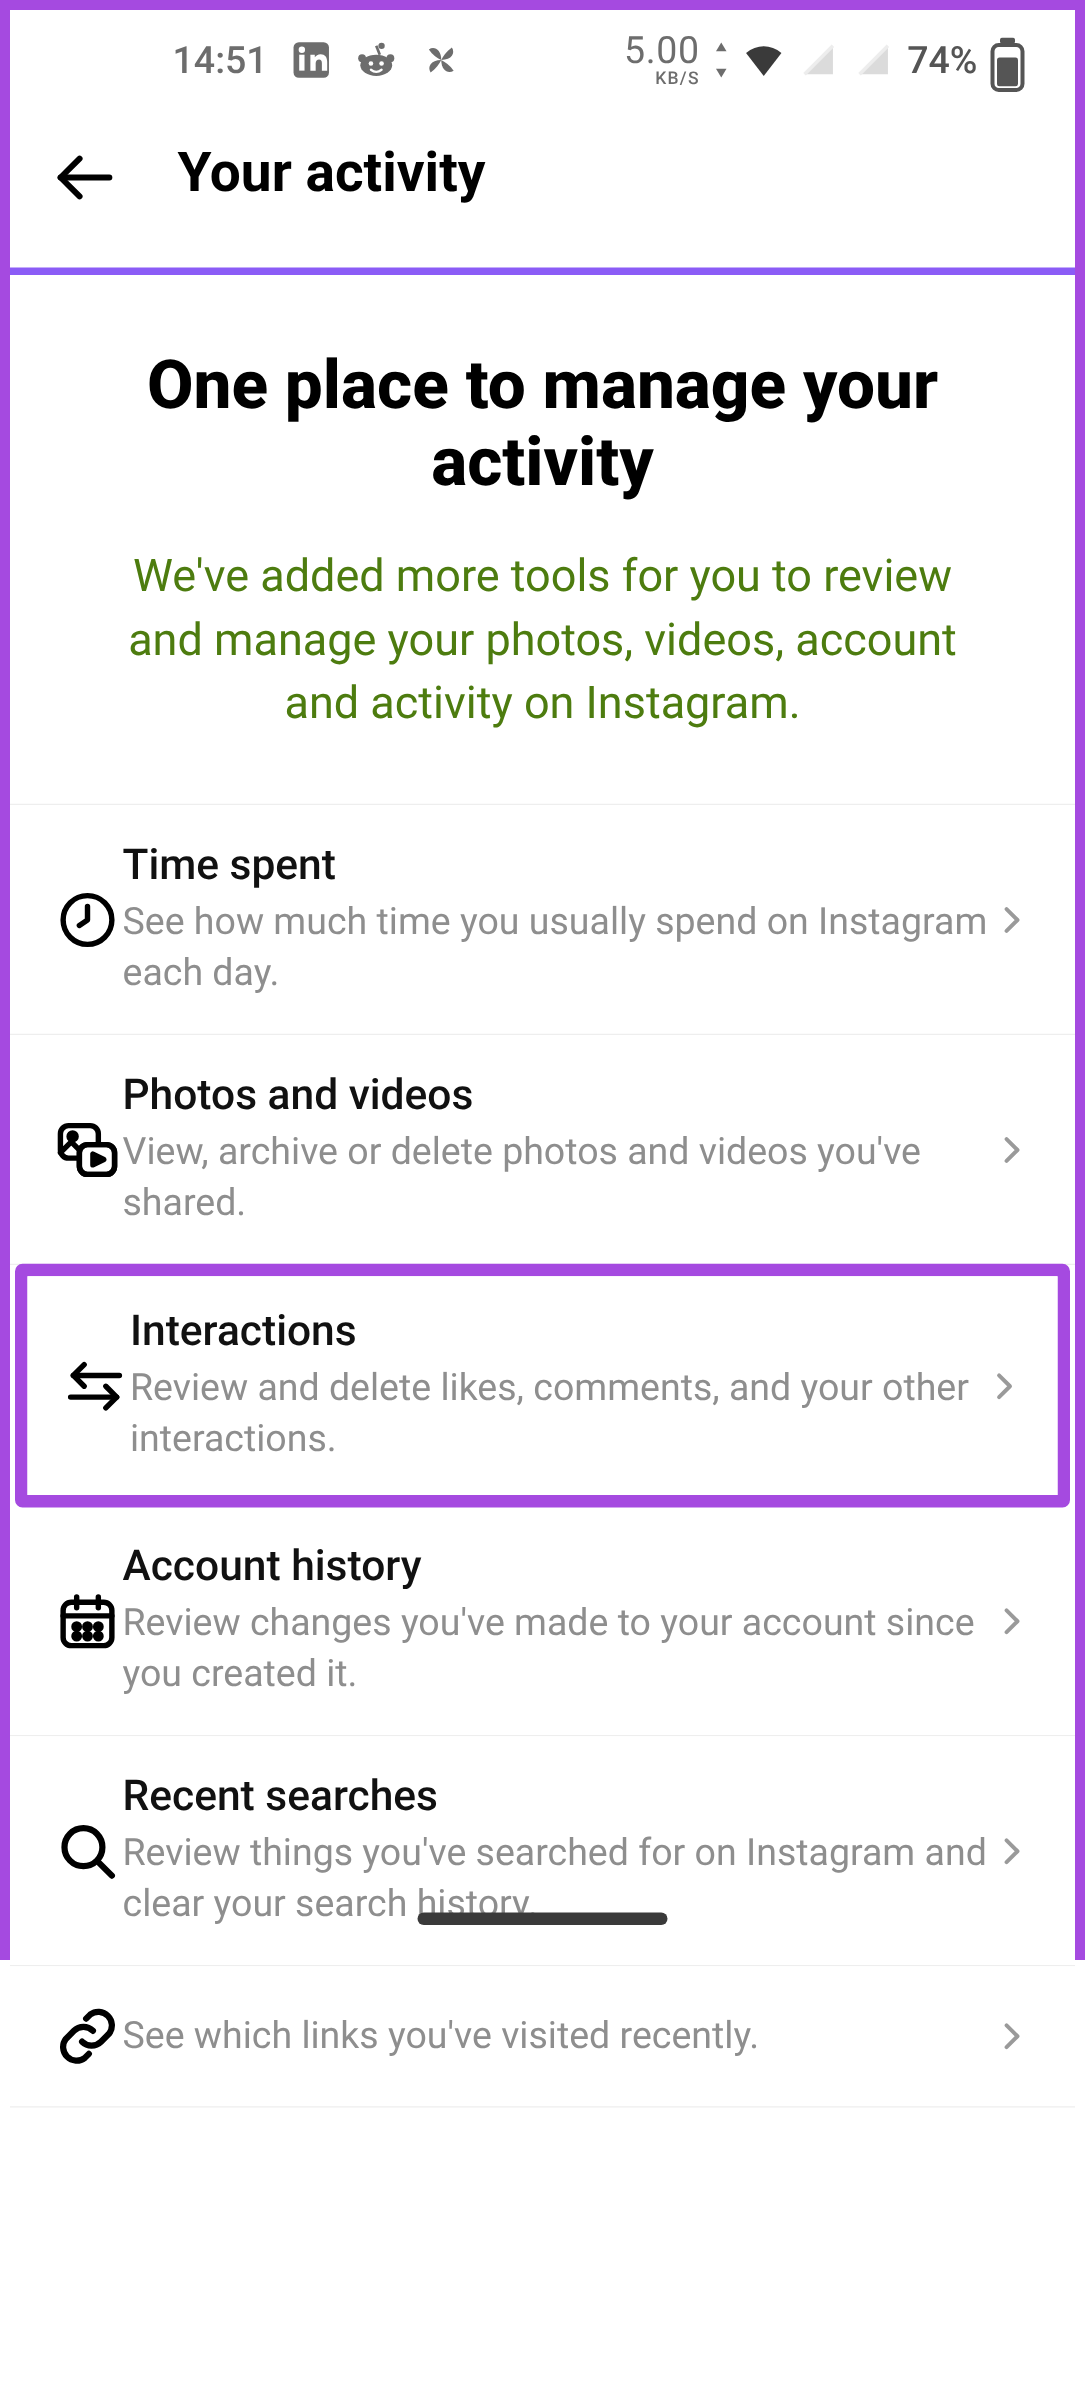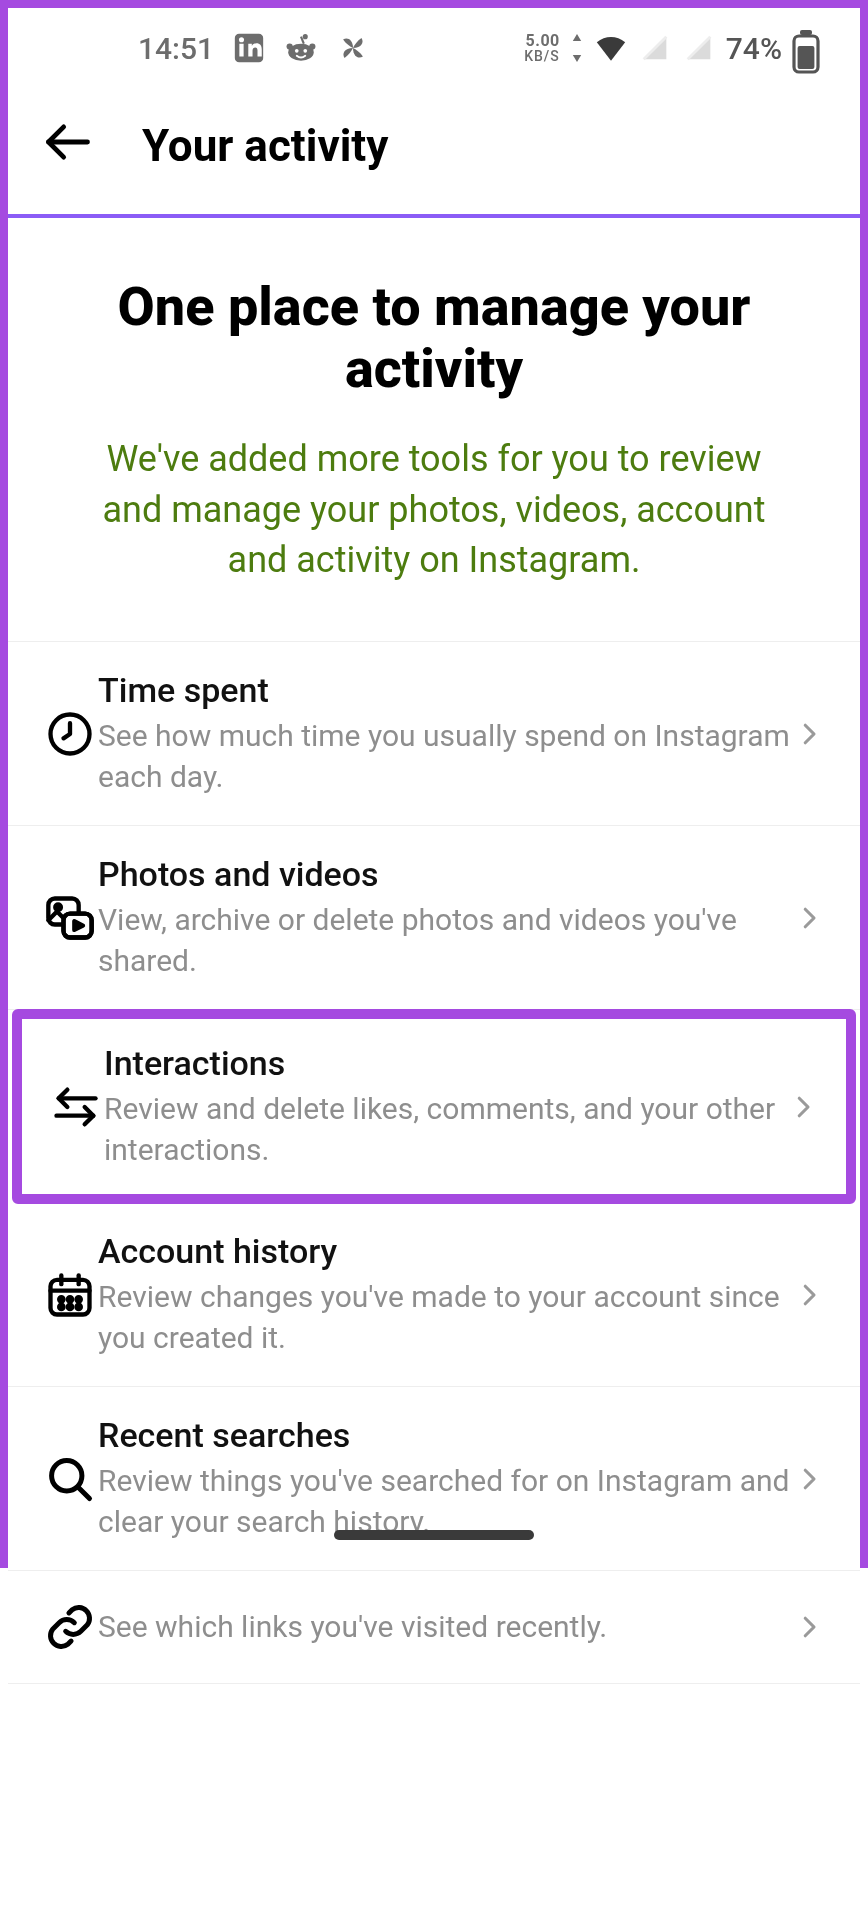--- a/index.html
+++ b/index.html
@@ -5,26 +5,26 @@
   * { margin: 0; padding: 0; box-sizing: border-box; }
   html, body { width: 868px; height: 1920px; font-family: -apple-system, BlinkMacSystemFont, "Segoe UI", Roboto, Helvetica, Arial, sans-serif; background: #fff; overflow: hidden; }
   .outer-border { width:868px; height:1568px; border:8px solid #a54ae0; position:relative; background:#fff; }
   
   .status-bar { height:80px; display:flex; align-items:center; padding:0 40px 0 130px; color:#6d6d6d; font-size:30px; font-weight:500; }
   .status-left { display:flex; align-items:center; gap:18px; }
   .status-right { margin-left:auto; display:flex; align-items:center; gap:10px; }
   .status-icon { width:34px; height:34px; display:flex; align-items:center; justify-content:center; }
   .status-icon svg { width:100%; height:100%; }
   .kbs { font-size:16px; line-height:1; text-align:right; color:#6d6d6d; }
-  .kbs .big { font-size:16px; font-weight:700; letter-spacing:0.5px;}
+  .kbs .big { font-size:30px; font-weight:400; letter-spacing:0.5px;}
   .kbs .small { font-size:14px; letter-spacing:1px;}
   .battery-pct { font-size:30px; color:#555; }
   .battery-icon { width:28px; height:36px; }
   
-  .header { display:flex; align-items:flex-end; padding:24px 30px 42px 30px; border-bottom:4px solid #8b5cf6; }
+  .header { display:flex; align-items:flex-start; padding:24px 30px 42px 30px; border-bottom:6px solid #8b5cf6; }
   .back-btn { width:60px; height:60px; display:flex; align-items:center; justify-content:center; margin-right:44px; }
   .back-btn svg { width:52px; height:52px; }
   .header-title { font-size:44px; font-weight:700; color:#000; }
   
   .hero { padding:58px 48px 56px 48px; text-align:center; }
   .hero-title { font-size:54px; font-weight:800; color:#000; line-height:1.15; margin-bottom:34px; }
   .hero-sub { font-size:36px; color:#4d7c0f; line-height:1.4; padding:0 28px;}
   
   .list { border-top:1px solid #eee; }
   .row { display:flex; align-items:center; padding:28px 36px 28px 34px; border-bottom:1px solid #eee; position:relative; background:#fff;}

